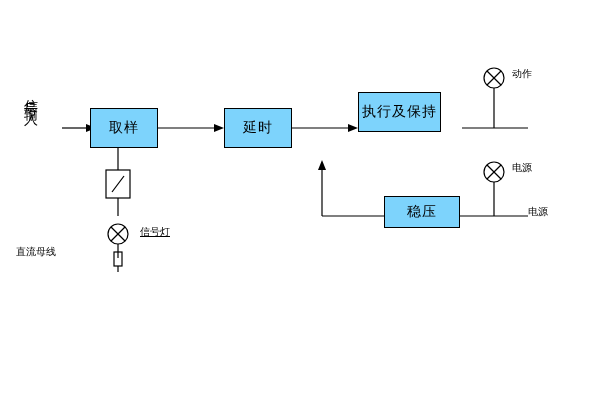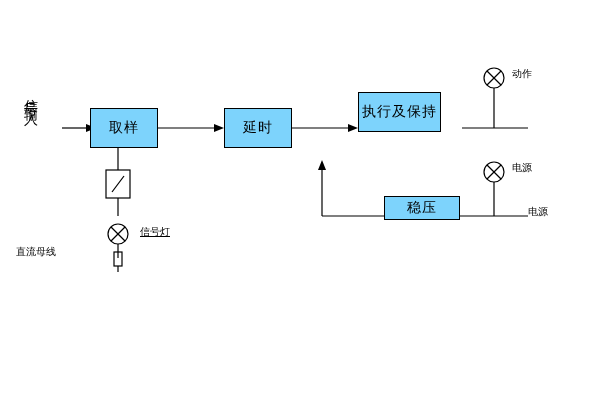--- a/index.html
+++ b/index.html
@@ -112,21 +112,21 @@
   </div>
 
   <div class="box" style="left:224px; top:108px; width:68px; height:40px;">
     <span>延时</span>
   </div>
 
   <div class="box" style="left:358px; top:92px; width:83px; height:40px;">
     <span>执行及保持</span>
   </div>
 
-  <div class="box" style="left:384px; top:196px; width:76px; height:24px;">
+  <div class="box" style="left:384px; top:196px; width:76px; height:32px;">
     <span>稳压</span>
   </div>
 
   <div class="lbl vert" style="left:22px; top:88px;">信号输入</div>
 
 
   <div class="lbl" style="left:16px; top:246px;">直流母线</div>
 
   <div class="lbl" style="left:140px; top:226px;text-decoration:underline;">信号灯</div>
 

